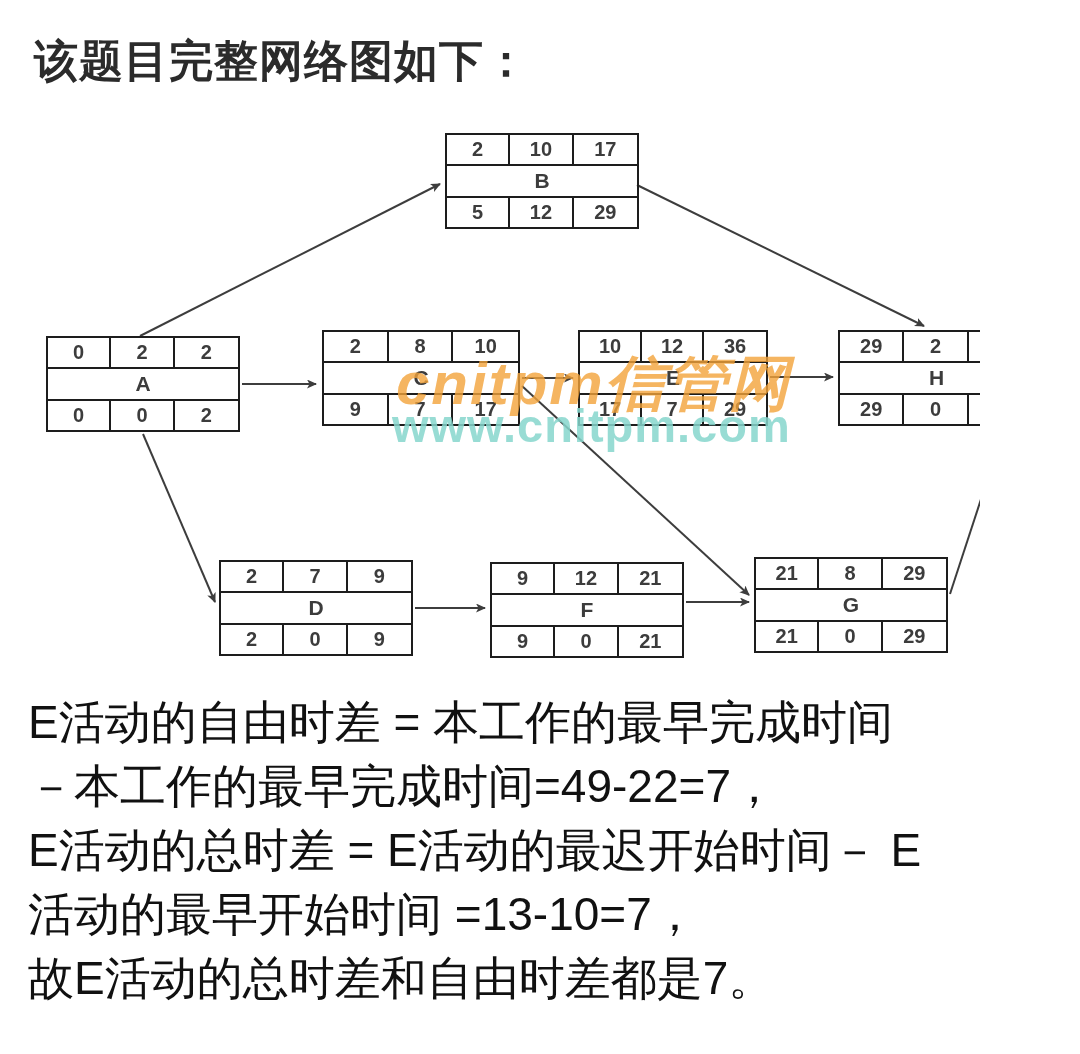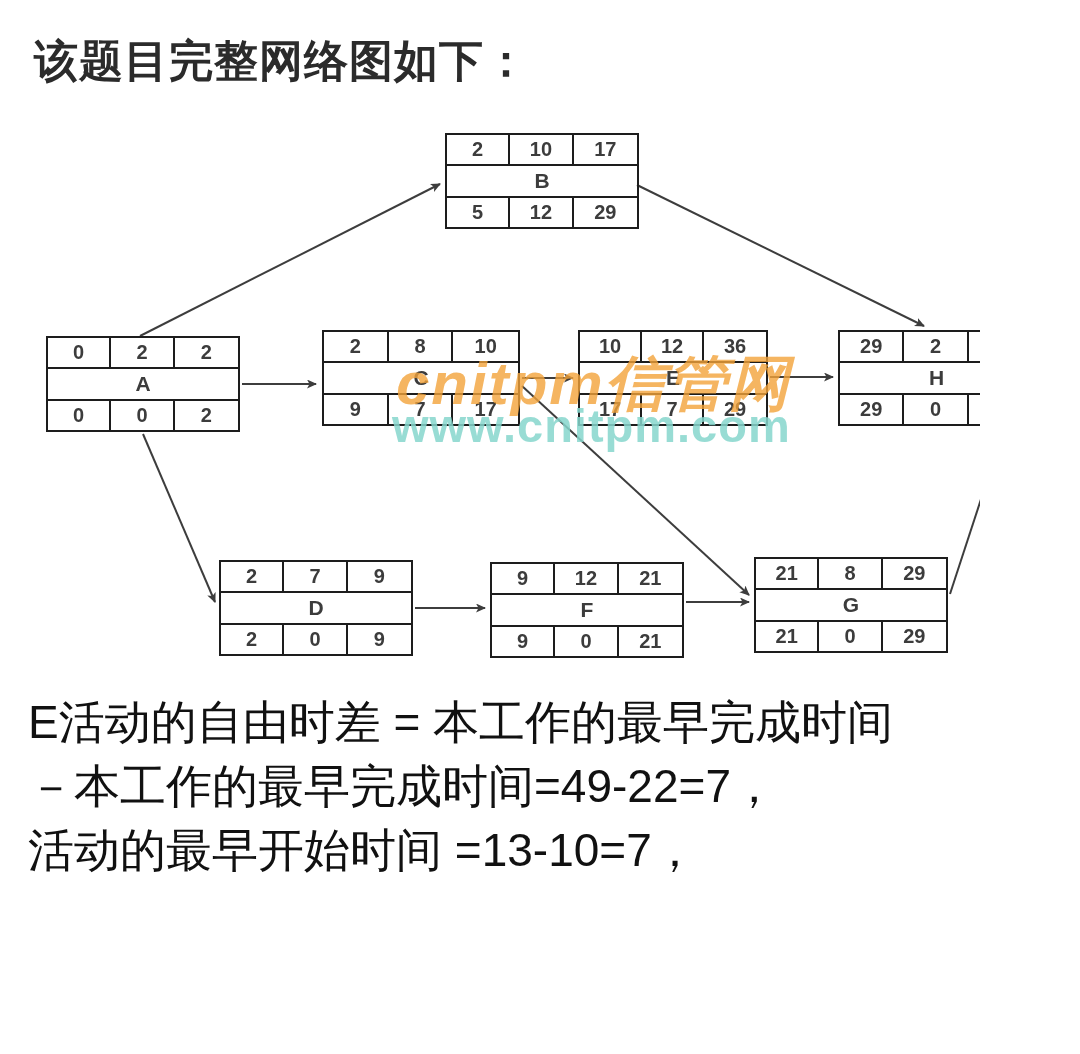--- a/index.html
+++ b/index.html
@@ -214,16 +214,18 @@
       <span class="cell">29</span>
     </div>
   </div>
 
   <div class="wm1">cnitpm信管网</div>
   <div class="wm2">www.cnitpm.com</div>
 
   <div class="explanation">
     <div class="line">E活动的自由时差 = 本工作的最早完成时间</div>
     <div class="line">－本工作的最早完成时间=49-22=7，</div>
+    <div class="line">E活动的总时差 = E活动的最迟开始时间－ E</div>
     <div class="line">活动的最早开始时间 =13-10=7，</div>
+    <div class="line">故E活动的总时差和自由时差都是7。</div>
   </div>
 
 </div>
 
 </body></html>

